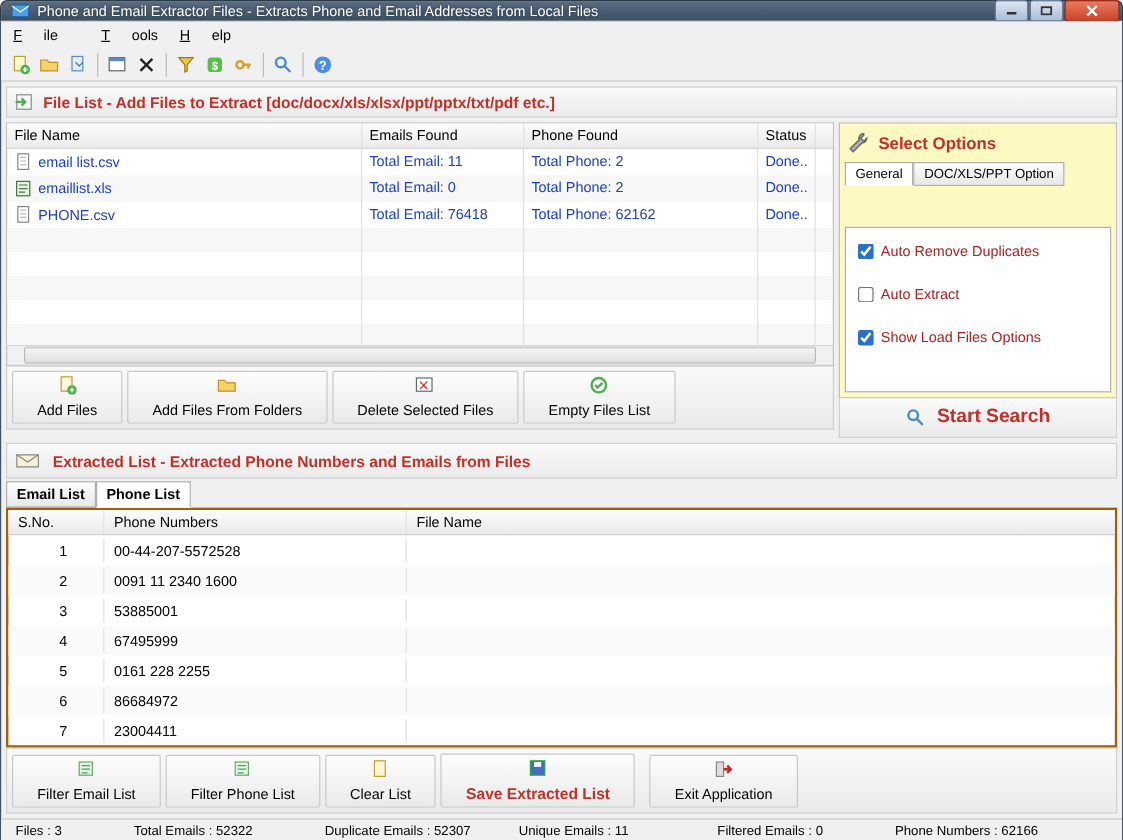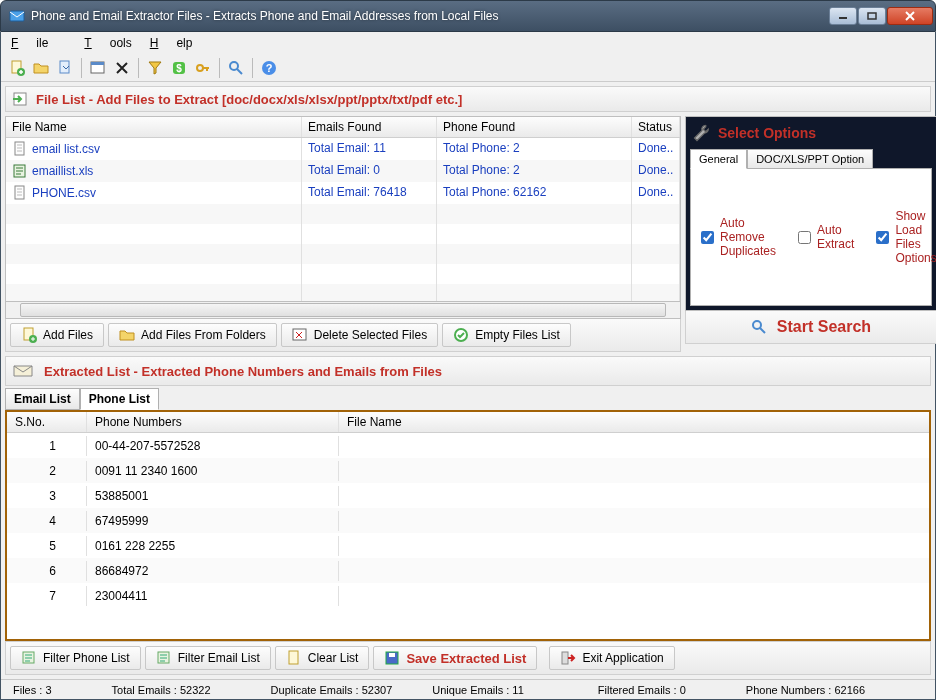--- a/index.html
+++ b/index.html
@@ -1,19 +1,19 @@
 <!DOCTYPE html>
 <html><head>
 <meta charset="utf-8">
 <style>
 * { box-sizing: border-box; margin: 0; padding: 0; }
 body { font-family: "Segoe UI", Tahoma, sans-serif; font-size: 12px; background: #fff; overflow: hidden; }
 
 
-.titlebar { height: 32px; background: linear-gradient(#5a6d83, #3d4f63); display: flex; align-items: center; color: #fff; padding-left: 8px; border: 1px solid #2c3a48; border-radius: 6px 6px 0 0; }
+.titlebar { height: 18px; background: linear-gradient(#5a6d83, #3d4f63); display: flex; align-items: center; color: #fff; padding-left: 8px; border: 1px solid #2c3a48; border-radius: 6px 6px 0 0; }
 .titlebar .icon { width: 16px; height: 16px; margin-right: 6px; display: inline-flex; align-items: center; justify-content: center; }
 .titlebar .title { flex: 1; font-size: 12px; text-shadow: 0 0 3px rgba(0,0,0,0.5); }
 .winbtns { display: flex; gap: 1px; margin-right: 2px; }
 .winbtn { width: 28px; height: 18px; background: linear-gradient(#dce6f2, #a9bdd6); border: 1px solid #6b7f97; border-radius: 3px; display: flex; align-items: center; justify-content: center; font-size: 10px; }
 .winbtn.close { width: 46px; background: linear-gradient(#e67b63, #cf4326); color: #fff; border-color: #9c2c12; }
 .winbtn.close svg { stroke: #fff; }
 
 
 .window { width: 936px; height: 700px; display: flex; flex-direction: column; }
 .inner { flex: 1; background: #f0f0f0; border: 1px solid #425363; border-top: none; display: flex; flex-direction: column; }
@@ -46,32 +46,32 @@
 .grid-row .col { color: #1a3fbf; }
 .grid-body { height: 163px; overflow: auto; }
 .col-fname { width: 296px; display: flex; align-items: center; gap: 4px; }
 .col-email { width: 135px; }
 .col-phone { width: 195px; }
 .col-status { width: 48px; border-right: none; }
 .scroll-x { height: 17px; background: #f1f1f1; border: 1px solid #bfbfbf; border-top: none; position: relative; }
 .scroll-x::before { content: ""; position: absolute; left: 14px; right: 14px; top: 1px; bottom: 1px; background: linear-gradient(#f5f5f5,#e0e0e0); border: 1px solid #b8b8b8; border-radius: 2px; }
 
 
-.options { width: 252px; border: 1px solid #bfbfbf; background: #0f172a; padding: 4px; }
+.options { width: 232px; border: 1px solid #bfbfbf; background: #fef9c3; padding: 4px; }
 .options .ohead { display: flex; align-items: center; gap: 6px; padding: 2px 2px 6px 2px; color: #c23028; font-weight: 600; font-size: 14px; }
-.tabframe { border: 1px solid #b0b0b0; background: #fff; padding: 12px 10px; height: 138px; display: flex; flex-direction: row; gap: 22px; }
+.tabframe { border: 1px solid #b0b0b0; background: #fff; padding: 12px 10px; height: 138px; display: flex; flex-direction: column; gap: 22px; margin-top: 35px; }
 .tabsrow { display: flex; margin-bottom: -1px; }
 .tab { padding: 3px 8px; border: 1px solid #b0b0b0; background: linear-gradient(#fdfdfd,#e8e8e8); font-size: 11px; }
 .tab.active { background: #fff; border-bottom: 1px solid #fff; z-index: 1; }
 .chkrow { display: flex; align-items: center; gap: 6px; color: #a22; font-size: 12px; }
 .chkrow input { accent-color: #2a6fc9; }
 
 
 .btnrow { display: flex; align-items: center; gap: 4px; padding: 4px; background: linear-gradient(#fafafa,#eaeaea); border: 1px solid #d0d0d0; border-top: none; }
-.btn { display: flex; align-items: center; gap: 6px; padding: 3px 10px; background: linear-gradient(#fdfdfd,#eaeaea); border: 1px solid #c8c8c8; border-radius: 2px; font-size: 12px; }
+.btn { display: flex; align-items: center; gap: 6px; padding: 3px 20px; background: linear-gradient(#fdfdfd,#eaeaea); border: 1px solid #c8c8c8; border-radius: 2px; font-size: 12px; flex-direction: column; }
 .startsearch { flex: 1; display: flex; align-items: center; justify-content: center; gap: 10px; color: #c23028; font-weight: 600; font-size: 16px; padding: 3px; }
 
 
 .lower { flex: 1; display: flex; flex-direction: column; }
 .tabsrow2 { display: flex; margin-top: 2px; }
 .tabsrow2 .tab { font-weight: bold; font-size: 12px; }
 .extgrid { border: 2px solid #a16207; background: #fff; flex: 1; display: flex; flex-direction: column; }
 .extgrid .grid-head { display: flex; }
 .extgrid .ecol-sn { width: 80px; padding: 3px 8px; border-right: 1px solid #e0e0e0; }
 .extgrid .ecol-ph { width: 252px; padding: 3px 8px; border-right: 1px solid #e0e0e0; }
@@ -411,28 +411,28 @@
                 <div class="ecol-fn"></div>
               </div>
             </div>
         </div>
         <div class="bottomrow">
           <div class="btn">
             <svg class="ico" viewBox="0 0 16 16">
                 <rect x="2" y="2" width="11" height="11" fill="#e8f3e0" stroke="#6a6"></rect>
                 <path d="M4 5h7M4 8h7M4 11h5" stroke="#3a7"></path>
               </svg>
-            <span>Filter Phone List</span>
+            <span>Filter Email List</span>
           </div>
           <div class="btn">
             <svg class="ico" viewBox="0 0 16 16">
                 <rect x="2" y="2" width="11" height="11" fill="#e8f3e0" stroke="#6a6"></rect>
                 <path d="M4 5h7M4 8h7M4 11h5" stroke="#3a7"></path>
               </svg>
-            <span>Filter Email List</span>
+            <span>Filter Phone List</span>
           </div>
           <div class="btn">
             <svg class="ico" viewBox="0 0 16 16">
                 <rect x="3" y="1" width="9" height="13" fill="#fef8d8" stroke="#c0a030"></rect>
               </svg>
             <span>Clear List</span>
           </div>
           <div class="btn">
             <svg class="ico" viewBox="0 0 16 16">
                 <rect x="2" y="2" width="12" height="12" fill="#4a6ac8" stroke="#2a4"></rect>

